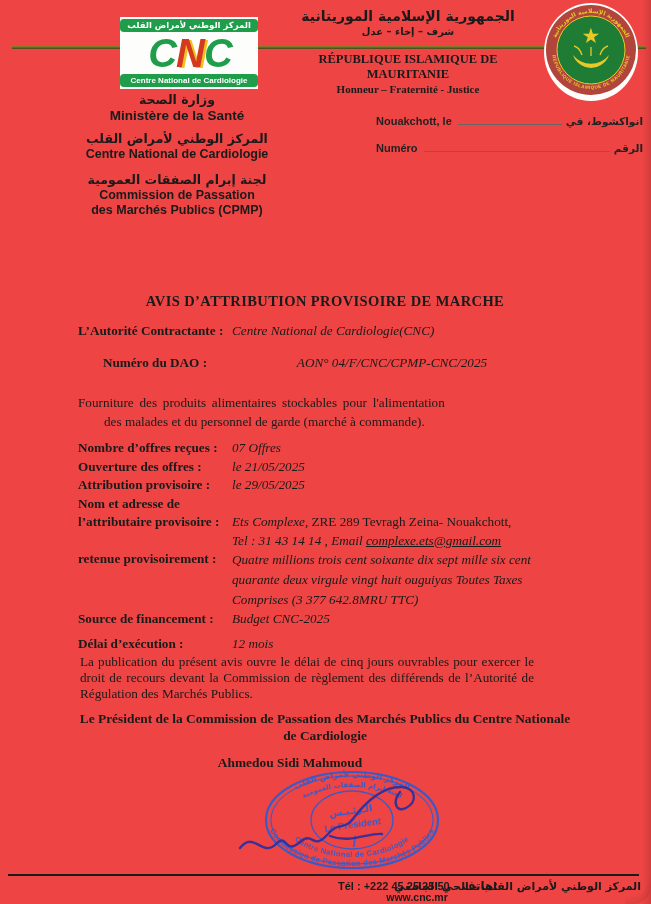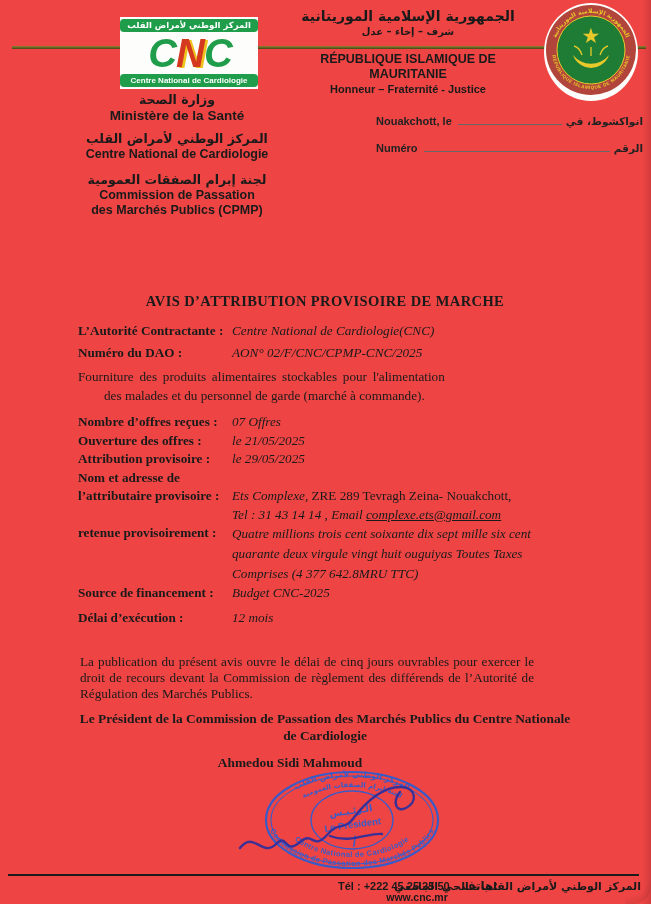--- a/index.html
+++ b/index.html
@@ -23,21 +23,21 @@
   .logo-letters{font-family:"Liberation Sans",sans-serif;font-style:italic;font-weight:bold;
         font-size:40px;line-height:40px;letter-spacing:-3px;margin:1px 0 1px 0;}
   .logo-letters .c{color:#1f9d4b;}
   .logo-letters .n{color:#d4391f;text-shadow:2.5px 1px 0 #eec31e;padding:0 2px;}
   
   .center-ar{position:absolute;left:288px;top:7px;width:240px;text-align:center;z-index:2;
         font-family:"DejaVu Sans",sans-serif;}
   .center-ar .t1{font-size:14px;font-weight:bold;line-height:18px;}
   .center-ar .t2{font-size:10px;font-weight:bold;line-height:14px;}
   .center-fr{position:absolute;left:288px;top:52px;width:240px;text-align:center;z-index:2;
-        font-family:Liberation Sans, sans-serif;}
+        font-family:Liberation Serif, serif;}
   .center-fr .t1{font-size:12.5px;font-weight:bold;line-height:15px;}
   .center-fr .t2{font-size:11px;font-weight:bold;line-height:14px;}
   
   .seal{position:absolute;left:544px;top:3px;z-index:2;background:#fdfdfb;border-radius:50%;}
   
   .left-col{position:absolute;left:58px;top:92px;width:238px;text-align:center;}
   .left-col .ar{font-family:"DejaVu Sans",sans-serif;font-weight:bold;font-size:12.5px;line-height:16px;}
   .left-col .fr{font-family:"Liberation Sans",sans-serif;font-weight:bold;font-size:12.5px;line-height:15px;}
   .gap8{height:8px;} .gap10{height:10px;}
   
@@ -46,21 +46,21 @@
   .date-row .fill{flex:1;border-bottom:1.2px solid #666;margin:0 4px 2px 6px;height:12px;}
   .date-row .ar{font-family:"DejaVu Sans",sans-serif;font-size:10.5px;}
   
   .notice-title{position:absolute;left:75px;top:293px;width:500px;text-align:center;
         font-weight:bold;font-size:14.5px;letter-spacing:.4px;}
   .fbody{position:absolute;left:78px;top:322px;width:474px;font-size:13.2px;}
   .frow{display:flex;line-height:18.5px;}
   .flabel{width:154px;font-weight:bold;flex-shrink:0;}
   .fvalue{font-style:italic;flex:1;}
   .fvalue.upright{font-style:normal;}
-  .mb9{margin-bottom:3px;} .mb10{margin-bottom:6px;} .mb8{margin-bottom:8px;} .mt6{margin-top:6px;}
+  .mb9{margin-bottom:13px;} .mb10{margin-bottom:22px;text-align:center;} .mb8{margin-bottom:8px;} .mt6{margin-top:6px;}
   .just{word-spacing:2.5px;}
   .indent{padding-left:26px;}
   .lh20{line-height:20px;}
   .u{text-decoration:underline;}
   .para{position:absolute;left:80px;top:654px;width:454px;font-size:13.2px;line-height:16.2px;
         text-align:justify;}
   .sig-heading{position:absolute;left:70px;top:710px;width:510px;text-align:center;
         font-weight:bold;font-size:13.4px;line-height:17px;}
   .sig-name{position:absolute;left:160px;top:755px;width:260px;text-align:center;
         font-weight:bold;font-size:13.4px;z-index:3;}
@@ -144,21 +144,21 @@
 
   <div class="notice-title">AVIS D’ATTRIBUTION PROVISOIRE DE MARCHE</div>
 
   <div class="fbody">
     <div class="frow mb9">
       <div class="flabel">L’Autorité Contractante :</div>
       <div class="fvalue">Centre National de Cardiologie(CNC)</div>
     </div>
     <div class="frow mb10">
       <div class="flabel">Numéro du DAO :</div>
-      <div class="fvalue">AON° 02/F/CNC/CPMP-CNC/2025</div>
+      <div class="fvalue">AON° 04/F/CNC/CPMP-CNC/2025</div>
     </div>
     <div class="frow mb8">
       <div class="fvalue upright">
         <div class="just">Fourniture des produits alimentaires stockables pour l'alimentation</div>
         <div class="indent">des malades et du personnel de garde (marché à commande).</div>
       </div>
     </div>
     <div class="frow">
       <div class="flabel">Nombre d’offres reçues :</div>
       <div class="fvalue">07 Offres</div>
@@ -179,21 +179,21 @@
       <div class="fvalue upright">
         <div><span style="font-style:italic">Ets Complexe,</span><span> ZRE 289 Tevragh Zeina- Nouakchott,</span></div>
         <div style="font-style:italic"><span>Tel : 31 43 14 14 , Email </span><span class="u">complexe.ets@gmail.com</span></div>
       </div>
     </div>
     <div class="frow">
       <div class="flabel">retenue provisoirement :</div>
       <div class="fvalue lh20">
         <div>Quatre millions trois cent soixante dix sept mille  six cent</div>
         <div>quarante deux virgule vingt huit ouguiyas Toutes Taxes</div>
-        <div>Comprises (4 377 642.8MRU TTC)</div>
+        <div>Comprises (3 377 642.8MRU TTC)</div>
       </div>
     </div>
     <div class="frow">
       <div class="flabel">Source de financement :</div>
       <div class="fvalue">Budget CNC-2025</div>
     </div>
     <div class="frow mt6">
       <div class="flabel">Délai d’exécution :</div>
       <div class="fvalue">12 mois</div>
     </div>

